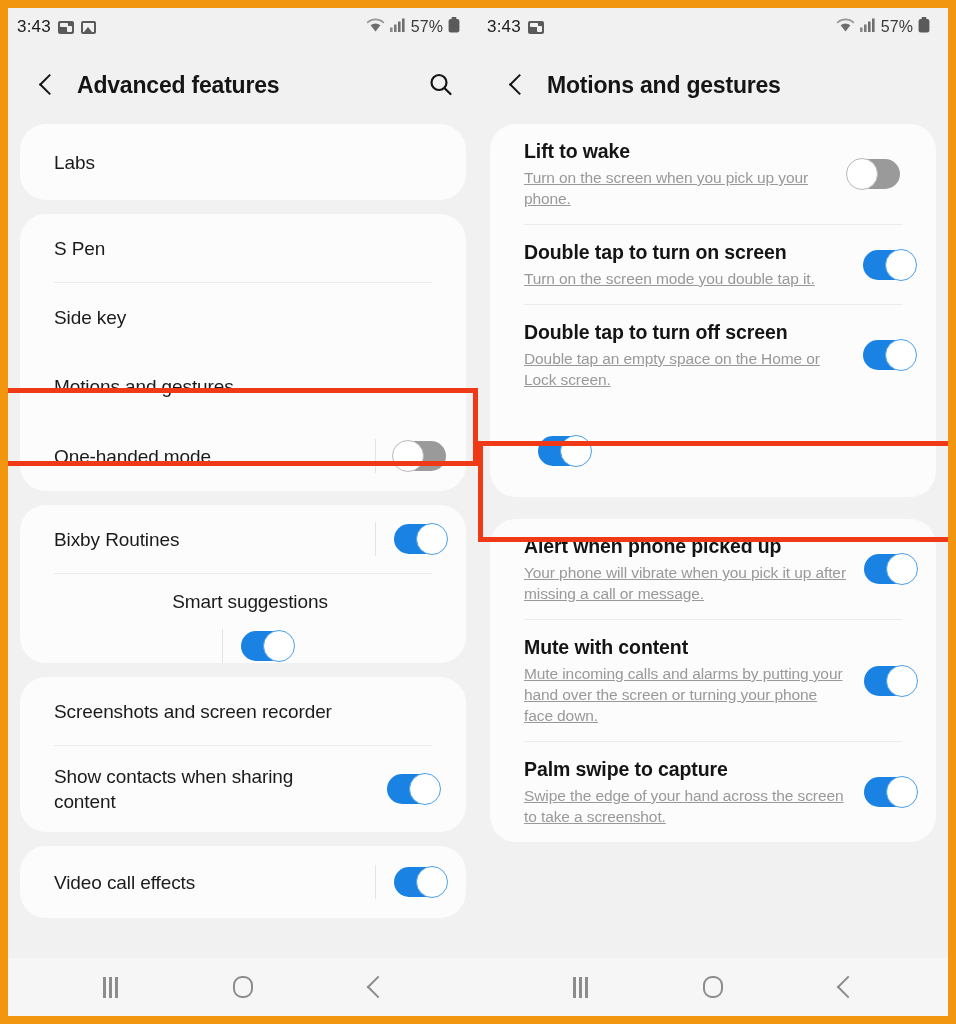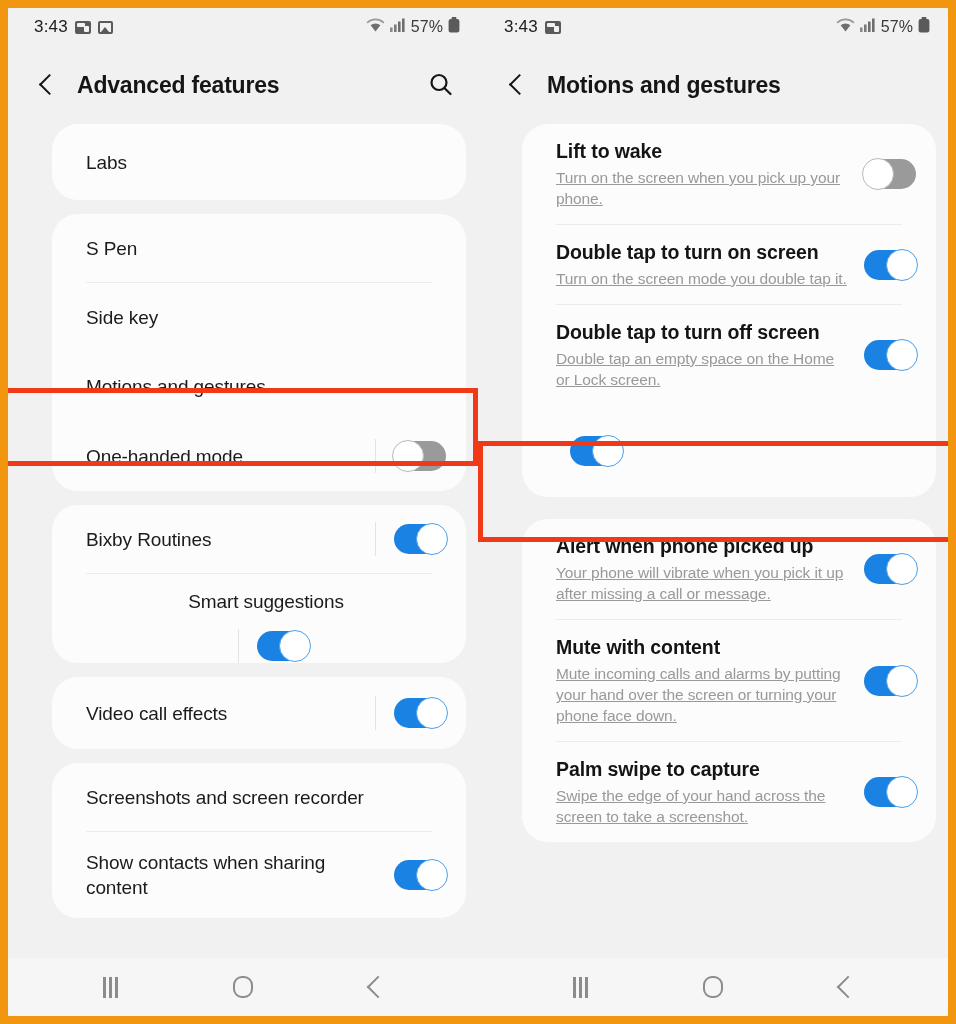--- a/index.html
+++ b/index.html
@@ -37,23 +37,22 @@
     display: flex;
     flex-direction: column;
   }
 
   
   .statusbar {
     height: 38px;
     flex: 0 0 38px;
     display: flex;
     align-items: center;
-    padding: 0 18px 0 20px;
+    padding: 0 18px 0 9px;
     background: #f1f1f1;
-    margin-left: 6px;
   }
   .sb-left { display: flex; align-items: center; gap: 7px; }
   .sb-time { font-size: 17px; color: #202020; letter-spacing: .2px; }
   .sb-right {
     margin-left: auto;
     display: flex;
     align-items: center;
     gap: 5px;
   }
   .sb-batt-text { font-size: 16px; color: #3b3b3b; letter-spacing: .1px; }
@@ -135,21 +134,20 @@
     width: 30px; height: 30px;
     position: relative;
     cursor: pointer;
   }
 
   
   .scroll {
     flex: 1 1 auto;
     overflow: hidden;
     padding: 0 0 0 0;
-    margin-left: 32px;
   }
 
   .card {
     background: #fcfcfc;
     border-radius: 26px;
     margin: 0 12px 14px 12px;
     overflow: hidden;
   }
 
   .row {
@@ -382,46 +380,46 @@
             <div class="toggle-wrap">
               <div class="toggle-sep"></div>
               <div class="toggle on">
                   <span class="knob"></span>
                 </div>
             </div>
           </div>
         </div>
 
         <div class="card">
-          <div class="row" style="min-height:72px;">
-            <div class="texts">
-              <div class="title">Video call effects</div>
-            </div>
-            <div class="toggle-wrap">
-              <div class="toggle-sep"></div>
-              <div class="toggle on">
-                  <span class="knob"></span>
-                </div>
-            </div>
-          </div>
-        </div>
-
-        <div class="card">
           <div class="row" style="min-height:68px;">
             <div class="texts">
               <div class="title">Screenshots and screen recorder</div>
             </div>
           </div>
           <div class="divider"></div>
           <div class="row" style="min-height:86px;">
             <div class="texts" style="max-width:300px;">
               <div class="title">Show contacts when sharing content</div>
             </div>
             <div class="toggle-wrap">
               <div class="toggle-sep" style="opacity:0;"></div>
+              <div class="toggle on">
+                  <span class="knob"></span>
+                </div>
+            </div>
+          </div>
+        </div>
+
+        <div class="card">
+          <div class="row" style="min-height:72px;">
+            <div class="texts">
+              <div class="title">Video call effects</div>
+            </div>
+            <div class="toggle-wrap">
+              <div class="toggle-sep"></div>
               <div class="toggle on">
                   <span class="knob"></span>
                 </div>
             </div>
           </div>
         </div>
 
       </div>
 
       <div class="navbar">

